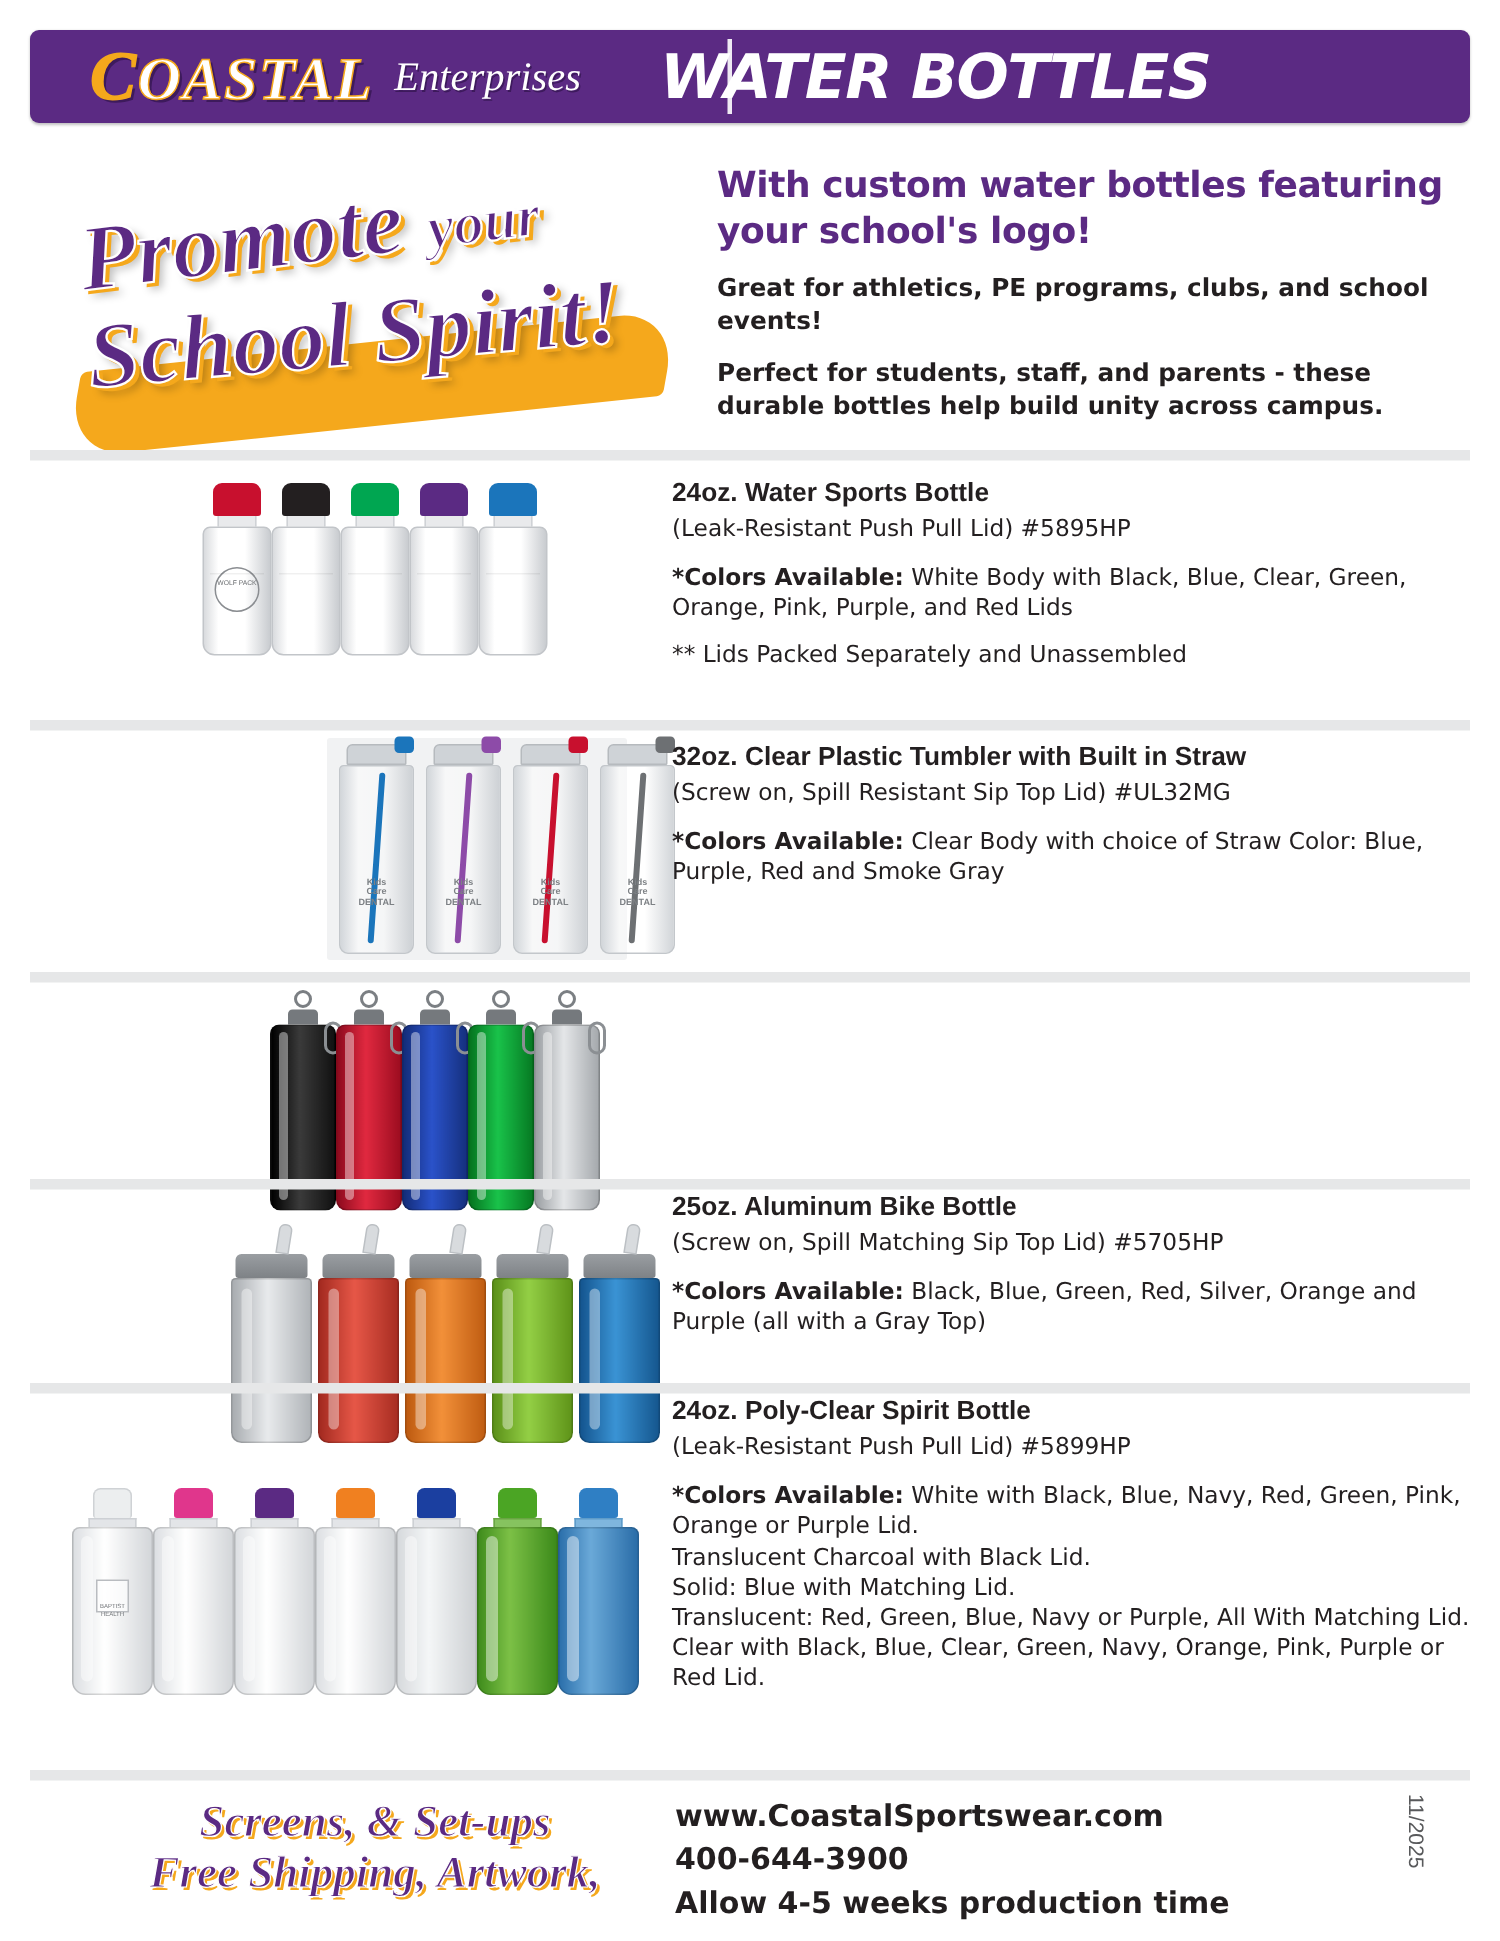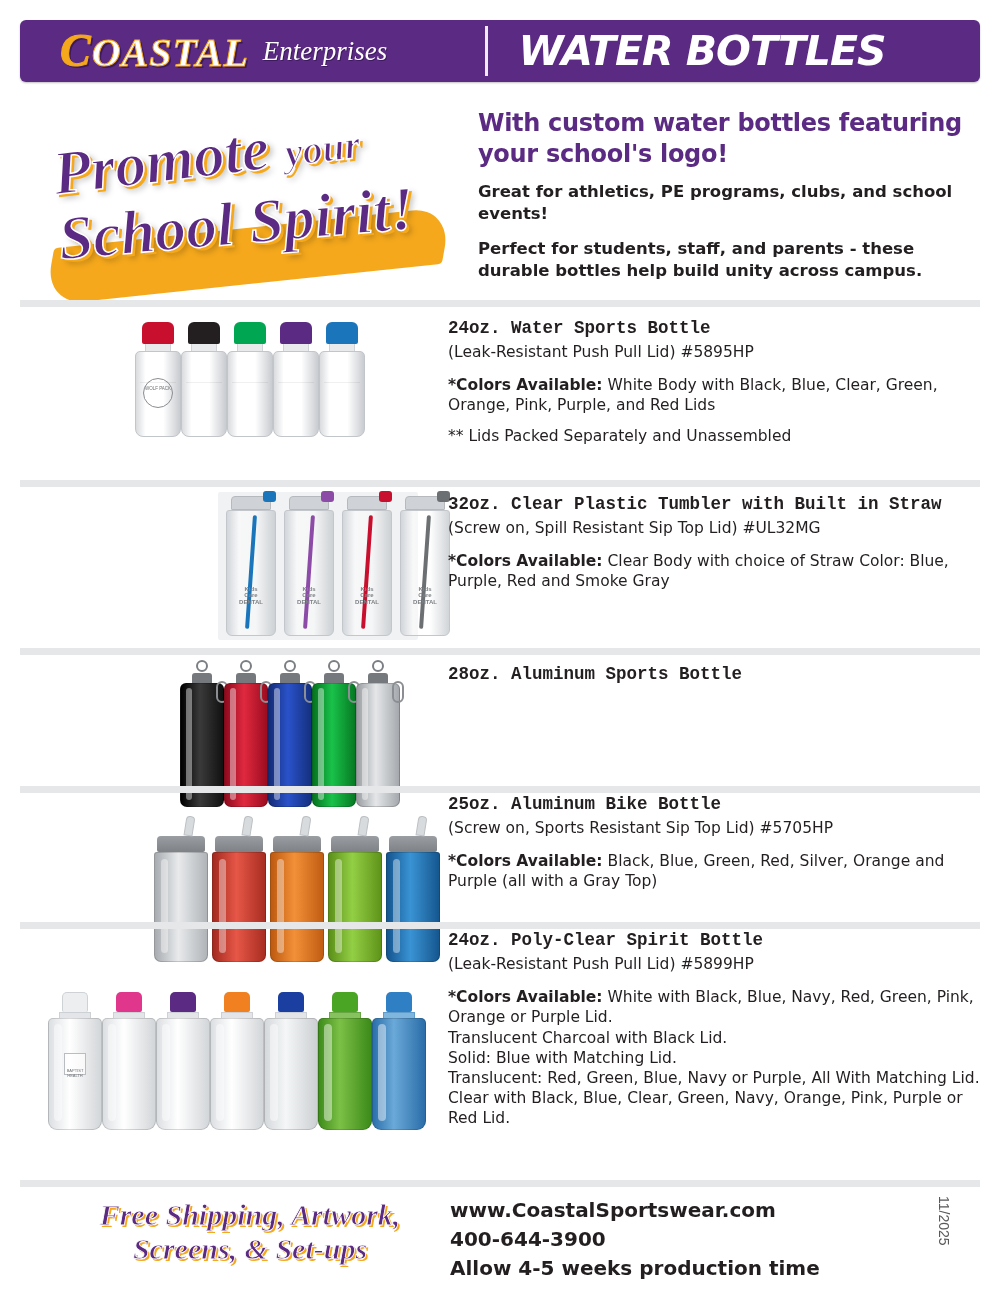--- a/index.html
+++ b/index.html
@@ -35,21 +35,21 @@
     text-shadow:2px 2px 0 #3d1a5c;
     line-height:1;
   }
   .logo-coastal .c-big { color:#f5a81c; font-size:46px; }
   .logo-ent {
     font-family:"Liberation Serif", serif;
     font-style:italic; font-size:27px; color:#fff;
     margin-left:14px; text-shadow:1px 1px 0 #3d1a5c;
   }
   .header-title {
-    flex:1; text-align:center;
+    flex:1; text-align:left;
     font-family:"DejaVu Sans", sans-serif;
     font-weight:bold; font-style:italic;
     font-size:41px; letter-spacing:-1px;
     color:#ffffff;
     padding-right:16px;
   }
   .header-divider {
     position:absolute; left:465px; top:6px; width:3px; height:50px;
     background:#ffffff; opacity:.9;
   }
@@ -95,21 +95,21 @@
 
   .rule {
     position:absolute; left:20px; width:960px; height:7px;
     background:#e6e7e8;
   }
 
   
   .sec { position:absolute; }
   .sec .txt { position:absolute; left:448px; width:545px; }
   .p-title {
-    font-family:Liberation Mono, monospace;
+    font-family:Liberation Sans, sans-serif;
     font-weight:bold; font-size:17.5px; color:#231f20; line-height:1.25;
   }
   .p-sub {
     font-family:"DejaVu Sans", sans-serif;
     font-size:15.5px; color:#231f20; margin-top:3px; line-height:1.25;
   }
   .p-colors {
     margin-top:13px;
     font-family:"DejaVu Sans", sans-serif;
     font-size:15.5px; color:#231f20; line-height:1.30;
@@ -411,21 +411,20 @@
       </div>
       <div class="alu">
         <div class="loop"></div>
           <div class="cap"></div>
         <div class="body" style="background:linear-gradient(to right,#9a9ea2 0%,#e4e6e8 45%,#a5a9ad 100%)">
             <div class="carab"></div>
           </div>
       </div>
     </div>
     <div class="txt" style="top:8px;">
-      <div class="p-title">28oz. Aluminum Sports Bottle</div>
     </div>
   </div>
 
   <div class="rule" style="top:786px"></div>
 
   <div class="sec" style="left:0; top:794px; width:1000px; height:128px;">
     <div class="art" style="left:152px; top:22px;">
       <div class="bike">
         <div class="nozzle"></div>
           <div class="top"></div>
@@ -447,21 +446,21 @@
         <div class="body" style="background:linear-gradient(to right,#5b9019,#93cf45 45%,#5f9419)"></div>
       </div>
       <div class="bike">
         <div class="nozzle"></div>
           <div class="top"></div>
         <div class="body" style="background:linear-gradient(to right,#14558f,#3a93d4 45%,#15578f)"></div>
       </div>
     </div>
     <div class="txt" style="top:0px;">
       <div class="p-title">25oz. Aluminum Bike Bottle</div>
-      <div class="p-sub">(Screw on, Sports Resistant Sip Top Lid) #5705HP</div>
+      <div class="p-sub">(Screw on, Spill Matching Sip Top Lid) #5705HP</div>
       <div class="p-colors">
         <b>*Colors Available:</b>
         <span>Black, Blue, Green, Red, Silver, Orange and Purple (all with a Gray Top)</span>
       </div>
     </div>
   </div>
 
   <div class="rule" style="top:922px"></div>
 
   <div class="sec" style="left:0; top:930px; width:1000px; height:240px;">
@@ -510,22 +509,22 @@
       <div class="p-colors" style="white-space:pre-line"><b>*Colors Available:</b> <span>White with Black, Blue, Navy, Red, Green, Pink, Orange or Purple Lid.
 Translucent Charcoal with Black Lid.
 Solid: Blue with Matching Lid.
 Translucent: Red, Green, Blue, Navy or Purple, All With Matching Lid.
 Clear with Black, Blue, Clear, Green, Navy, Orange, Pink, Purple or Red Lid.</span></div>
     </div>
   </div>
 
   <div class="footer-rule"></div>
   <div class="footer-free">
+    <div>Screens, &amp; Set-ups</div>
     <div>Free Shipping, Artwork,</div>
-    <div>Screens, &amp; Set-ups</div>
   </div>
   <div class="footer-info">
     <div>www.CoastalSportswear.com</div>
     <div>400-644-3900</div>
     <div>Allow 4-5 weeks production time</div>
   </div>
   <div class="footer-date">11/2025</div>
 
 </div>
 

